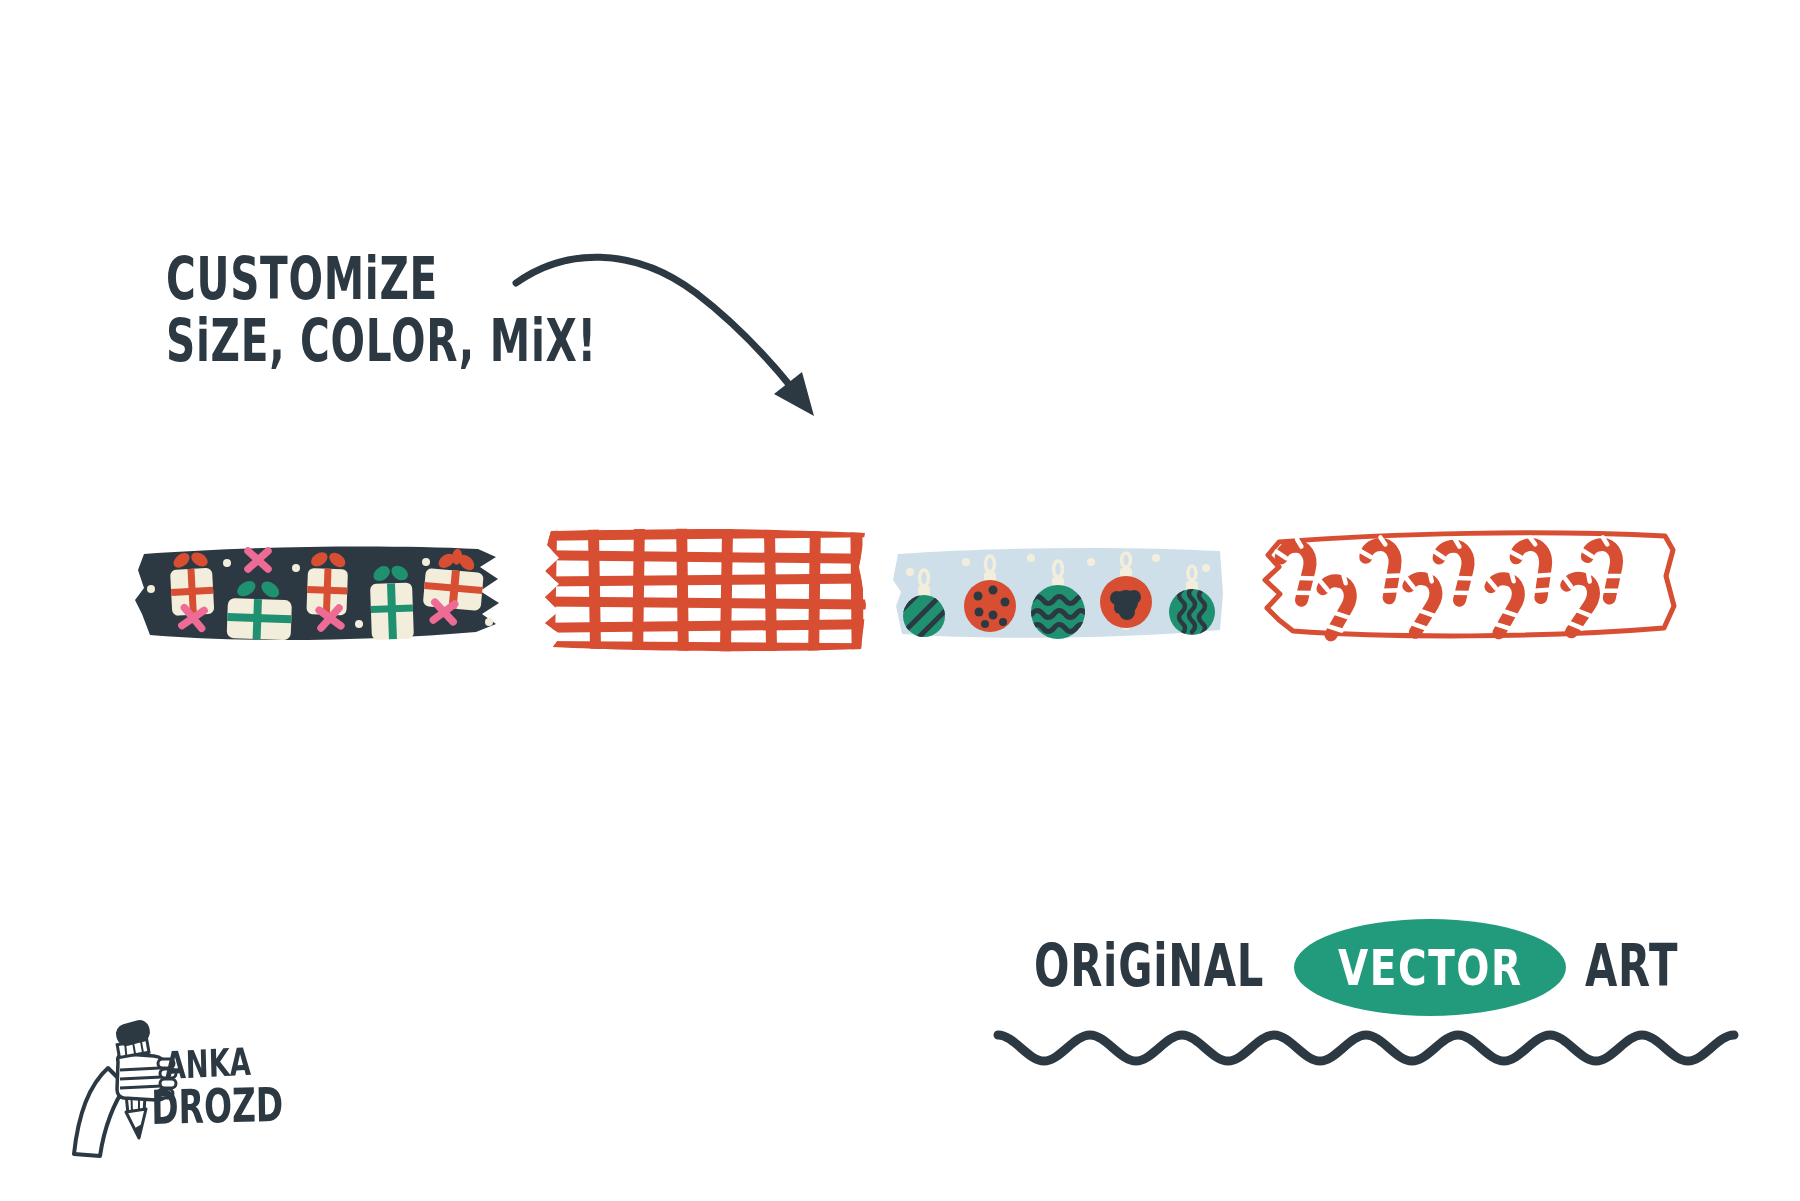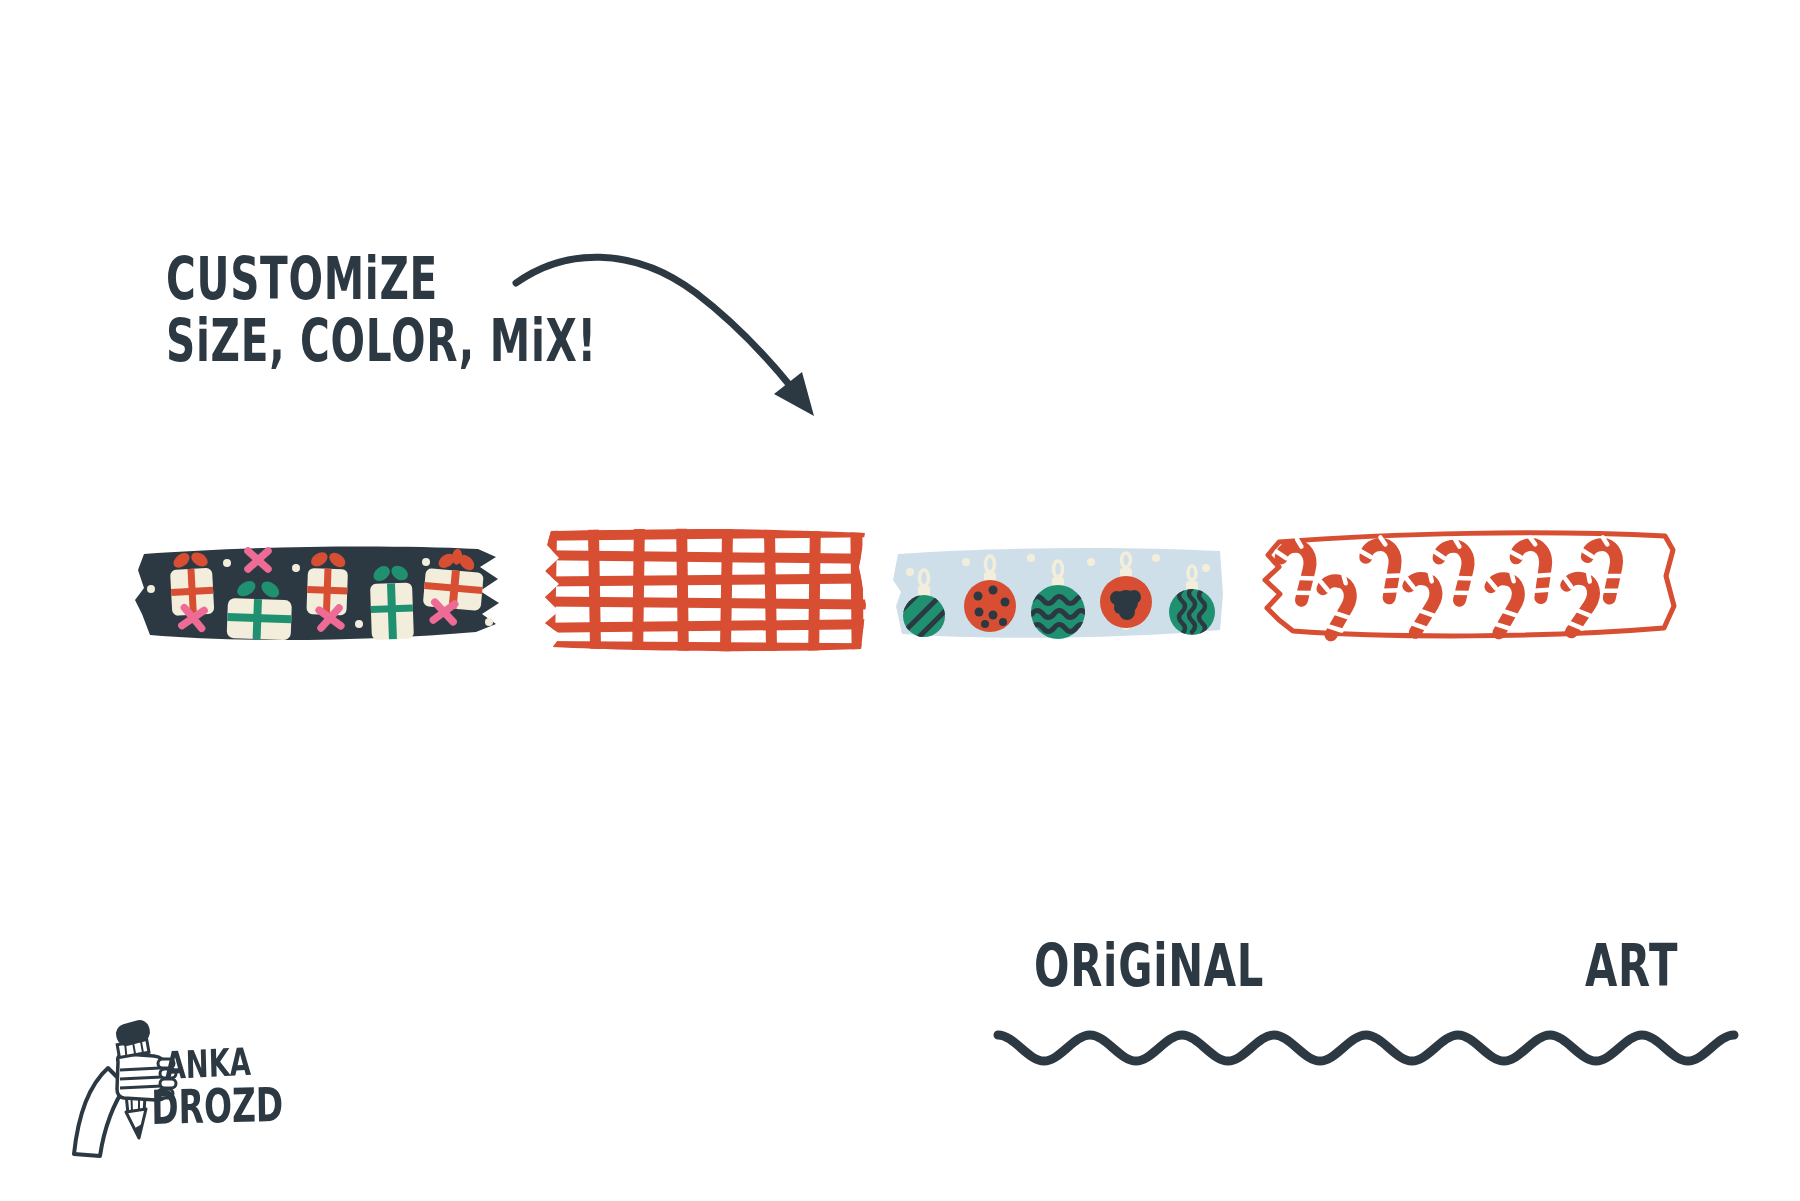--- a/index.html
+++ b/index.html
@@ -287,20 +287,23 @@
       <use href="#cane" transform="translate(290,20) rotate(8)"></use>
       <use href="#cane" transform="translate(362,20) rotate(12)"></use>
       <use href="#cane" transform="translate(100,58) rotate(30)"></use>
       <use href="#cane" transform="translate(186,56) rotate(32)"></use>
       <use href="#cane" transform="translate(268,56) rotate(30)"></use>
       <use href="#cane" transform="translate(344,56) rotate(34)"></use>
     </g>
   </svg>
 
   <div class="abs badge-word" id="badge-original">ORiGiNAL</div>
+  <div class="abs badge-oval">
+    <span>VECTOR</span>
+  </div>
   <div class="abs badge-word" id="badge-art">ART</div>
 
   <svg class="abs" style="left:990px;top:1015px;" width="760" height="70" viewBox="0 0 760 70">
     <path d="M8 20
              c16 0 30 26 46 26 c16 0 30 -26 46 -26
              c16 0 30 26 46 26 c16 0 30 -26 46 -26
              c16 0 30 26 46 26 c16 0 30 -26 46 -26
              c16 0 30 26 46 26 c16 0 30 -26 46 -26
              c16 0 30 26 46 26 c16 0 30 -26 46 -26
              c16 0 30 26 46 26 c16 0 30 -26 46 -26

